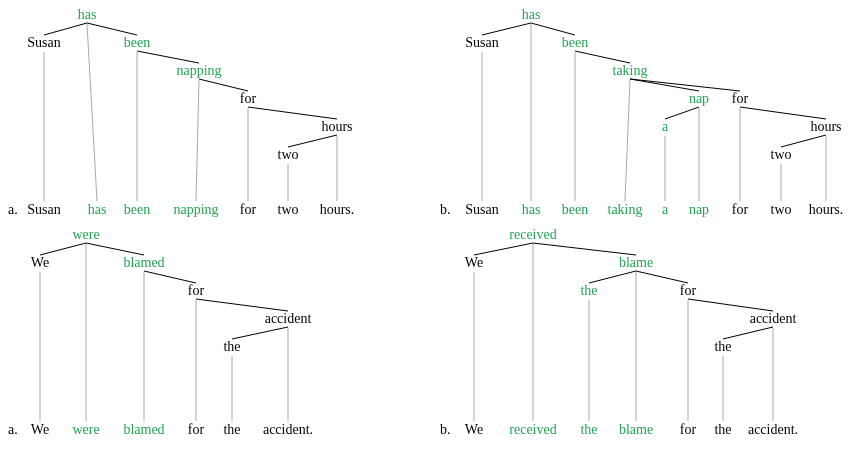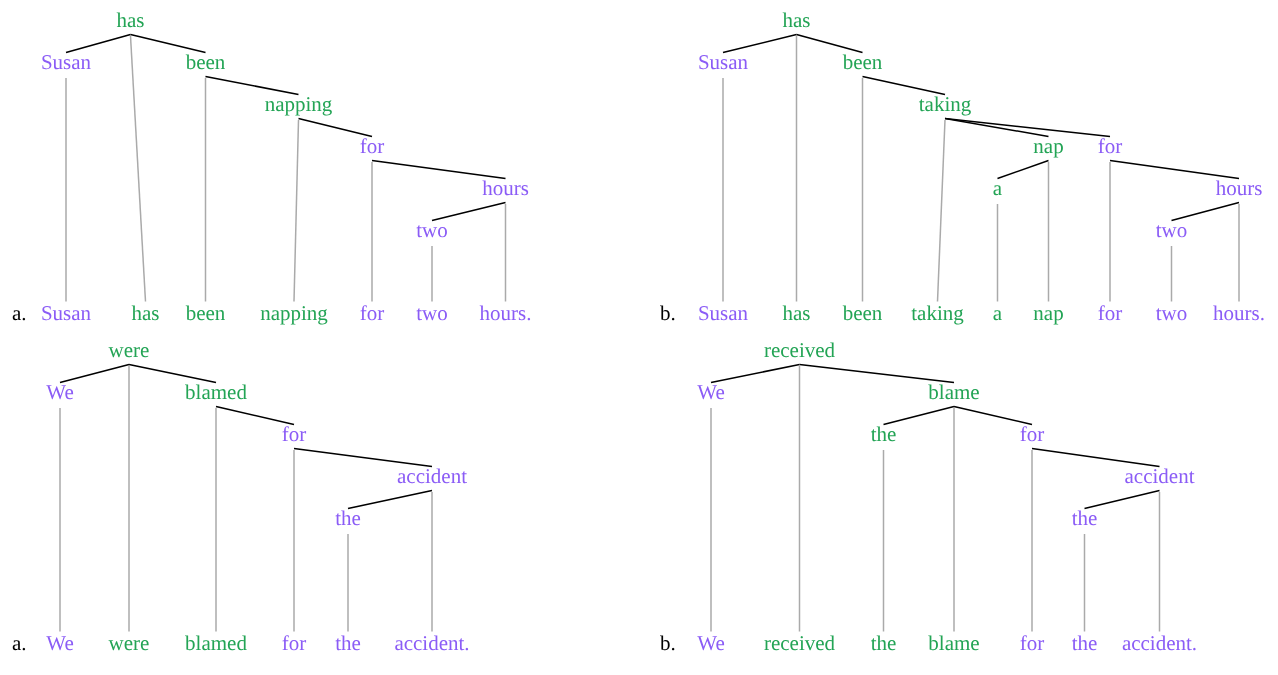--- a/index.html
+++ b/index.html
@@ -1,20 +1,20 @@
 <!DOCTYPE html>
 <html><head>
 <meta charset="utf-8">
 <style>
   html,body{margin:0;padding:0;background:#ffffff;}
   body{width:852px;height:450px;overflow:hidden;
        font-family:"Liberation Serif","DejaVu Serif",serif;}
   #page{position:relative;width:852px;height:450px;}
   .node{position:absolute;white-space:nowrap;font-size:14px;line-height:14px;
-        transform:translateX(-50%);color:#8b5cf6;}
+        transform:translateX(-50%);color:#000000;}
   .node.green{color:#23a455;}
   .lbl{position:absolute;white-space:nowrap;font-size:14px;line-height:14px;color:#000000;}
   .proj{stroke:#aaaaaa;stroke-width:1;}
   .dep{stroke:#000000;stroke-width:1;fill:none;}
 </style>
 </head>
 <body>
 
 <div id="page">
 

